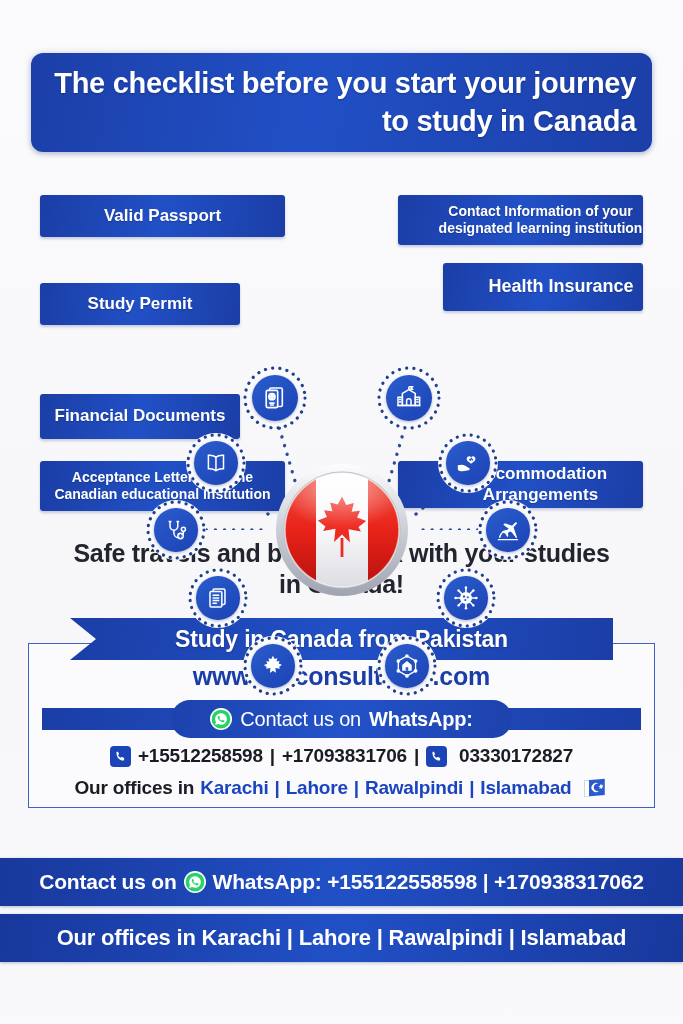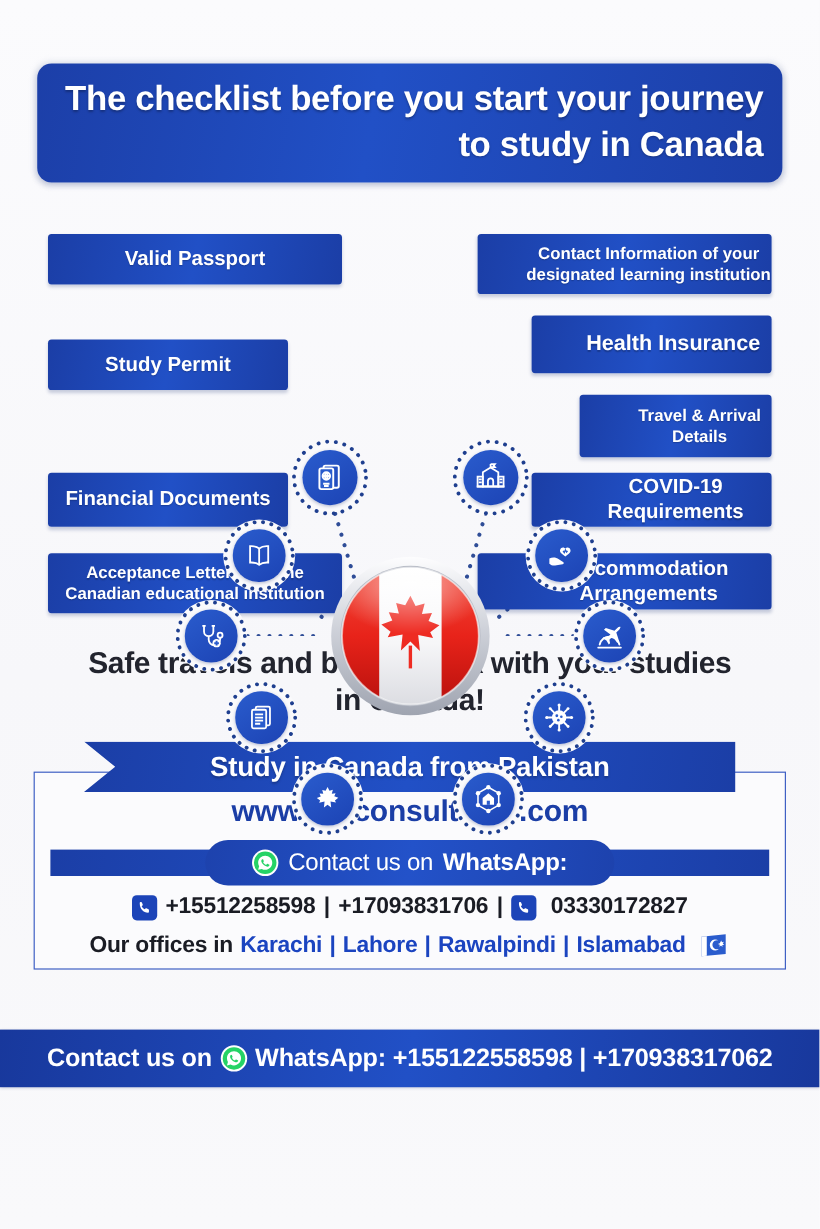--- a/index.html
+++ b/index.html
@@ -241,26 +241,20 @@
           </svg>
         </div>
       </div>
     </div>
 
     <div class="bar right" style="left:398px;top:17px;width:245px;height:50px;font-size:14px;">
       <span>Contact Information of your designated learning institution</span>
     </div>
     <div class="bar right" style="left:443px;top:85px;width:200px;height:48px;font-size:18px;padding-left:36px;">
       <span>Health Insurance</span>
-    </div>
-    <div class="bar right" style="left:483px;top:151px;width:160px;height:52px;font-size:14px;">
-      <span>Travel &amp; Arrival Details</span>
-    </div>
-    <div class="bar right" style="left:443px;top:216px;width:200px;height:45px;font-size:17px;">
-      <span>COVID-19 Requirements</span>
     </div>
     <div class="bar right" style="left:398px;top:283px;width:245px;height:47px;font-size:17px;">
       <span>Accommodation Arrangements</span>
     </div>
 
     <div class="node" style="left:377px;top:188px;width:64px;height:64px;">
       <div class="ring">
         <svg viewBox="0 0 64 64" style="position:absolute;width:64px;height:64px;">
           <circle cx="32" cy="32" r="30" fill="none" stroke="#1f3f8f" stroke-width="3.2" stroke-linecap="round" stroke-dasharray="0.1 7.2"></circle>
         </svg>
@@ -466,14 +460,17 @@
     <span>Contact us on</span>
     <span class="wa-ico">
       <svg viewBox="0 0 32 32">
         <circle cx="16" cy="16" r="15" fill="#25d366"></circle>
         <path fill="#fff" d="M16 6.6c-5.2 0-9.4 4.2-9.4 9.4 0 1.7.5 3.3 1.3 4.7L6.6 25.4l4.9-1.3a9.4 9.4 0 004.5 1.2c5.2 0 9.4-4.2 9.4-9.4S21.2 6.6 16 6.6zm5.4 13.3c-.2.6-1.3 1.2-1.8 1.2-.5.1-1 .1-1.7-.1-.4-.1-.9-.3-1.5-.6-2.7-1.2-4.4-3.9-4.6-4.1-.1-.2-1-1.4-1-2.6s.6-1.8.8-2.1c.2-.2.5-.3.6-.3h.5c.2 0 .4-.1.6.4l.8 2c.1.2.1.3 0 .5l-.3.4-.3.3c-.1.1-.3.3-.1.6.1.3.6 1.1 1.4 1.8 1 .9 1.8 1.2 2.1 1.3.3.1.4.1.6-.1l.9-1c.2-.2.3-.2.6-.1l1.9.9c.3.1.5.2.6.3.1.2.1.6-.1 1.3z"></path>
       </svg>
     </span>
     <span>WhatsApp: +155122558598 | +170938317062</span>
   </div>
 
+  <div class="bbar bbar2">
+    <span>Our offices in Karachi | Lahore | Rawalpindi | Islamabad</span>
+  </div>
 
 </div>
 
 </body></html>

